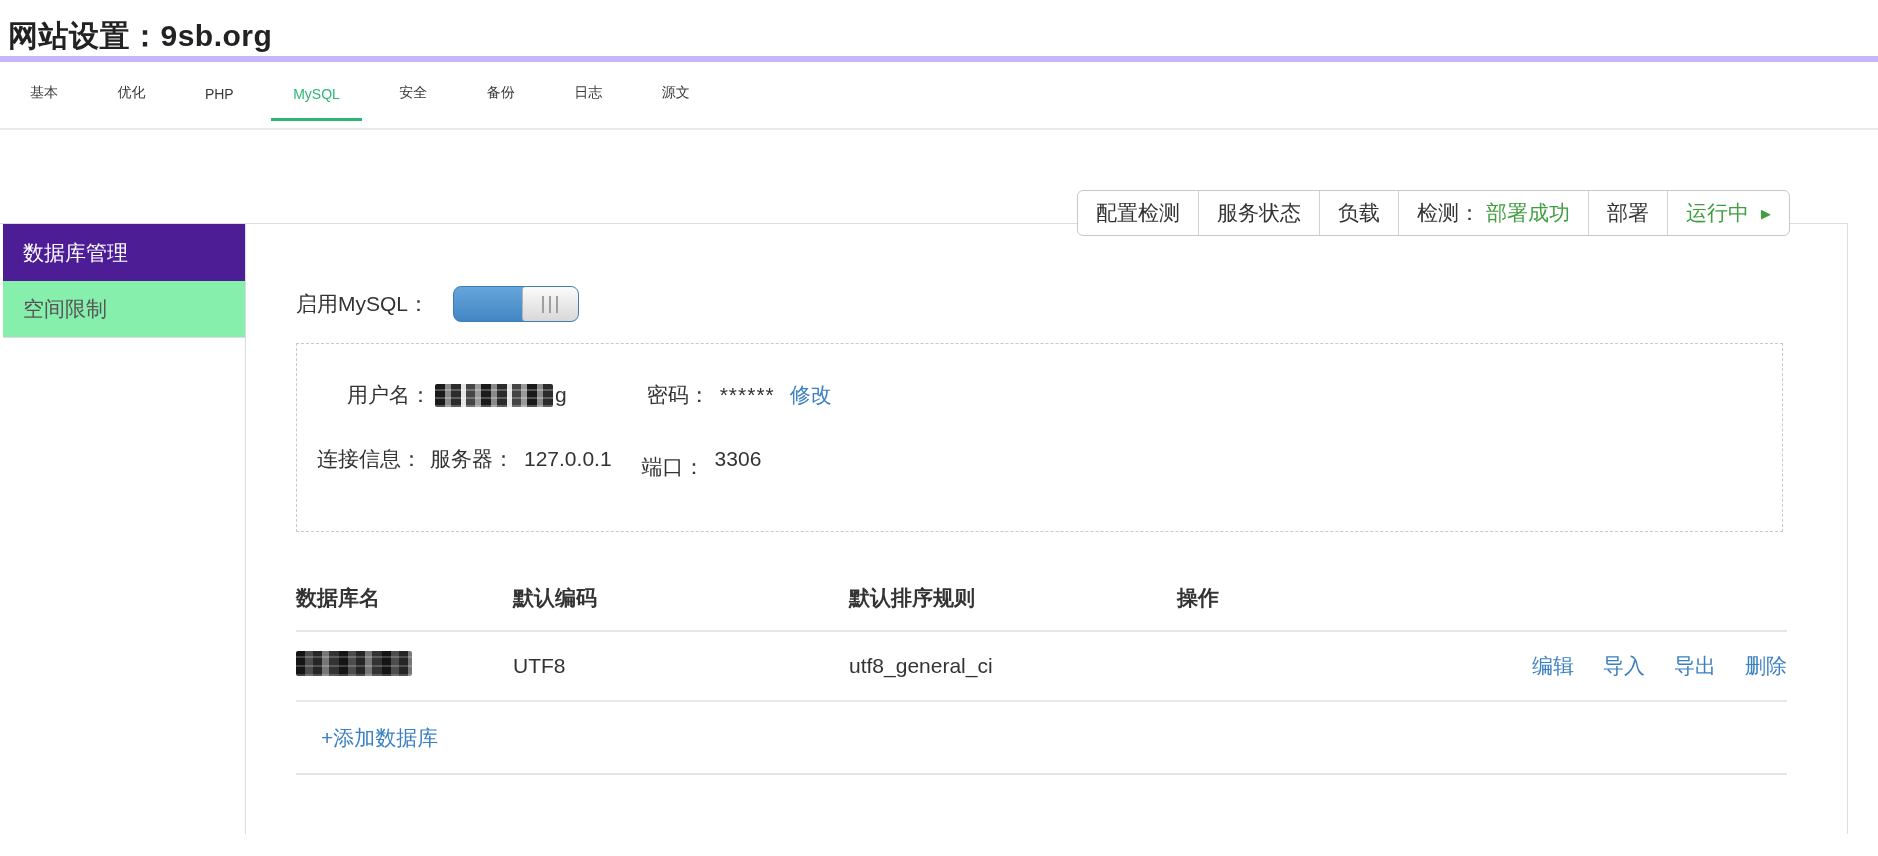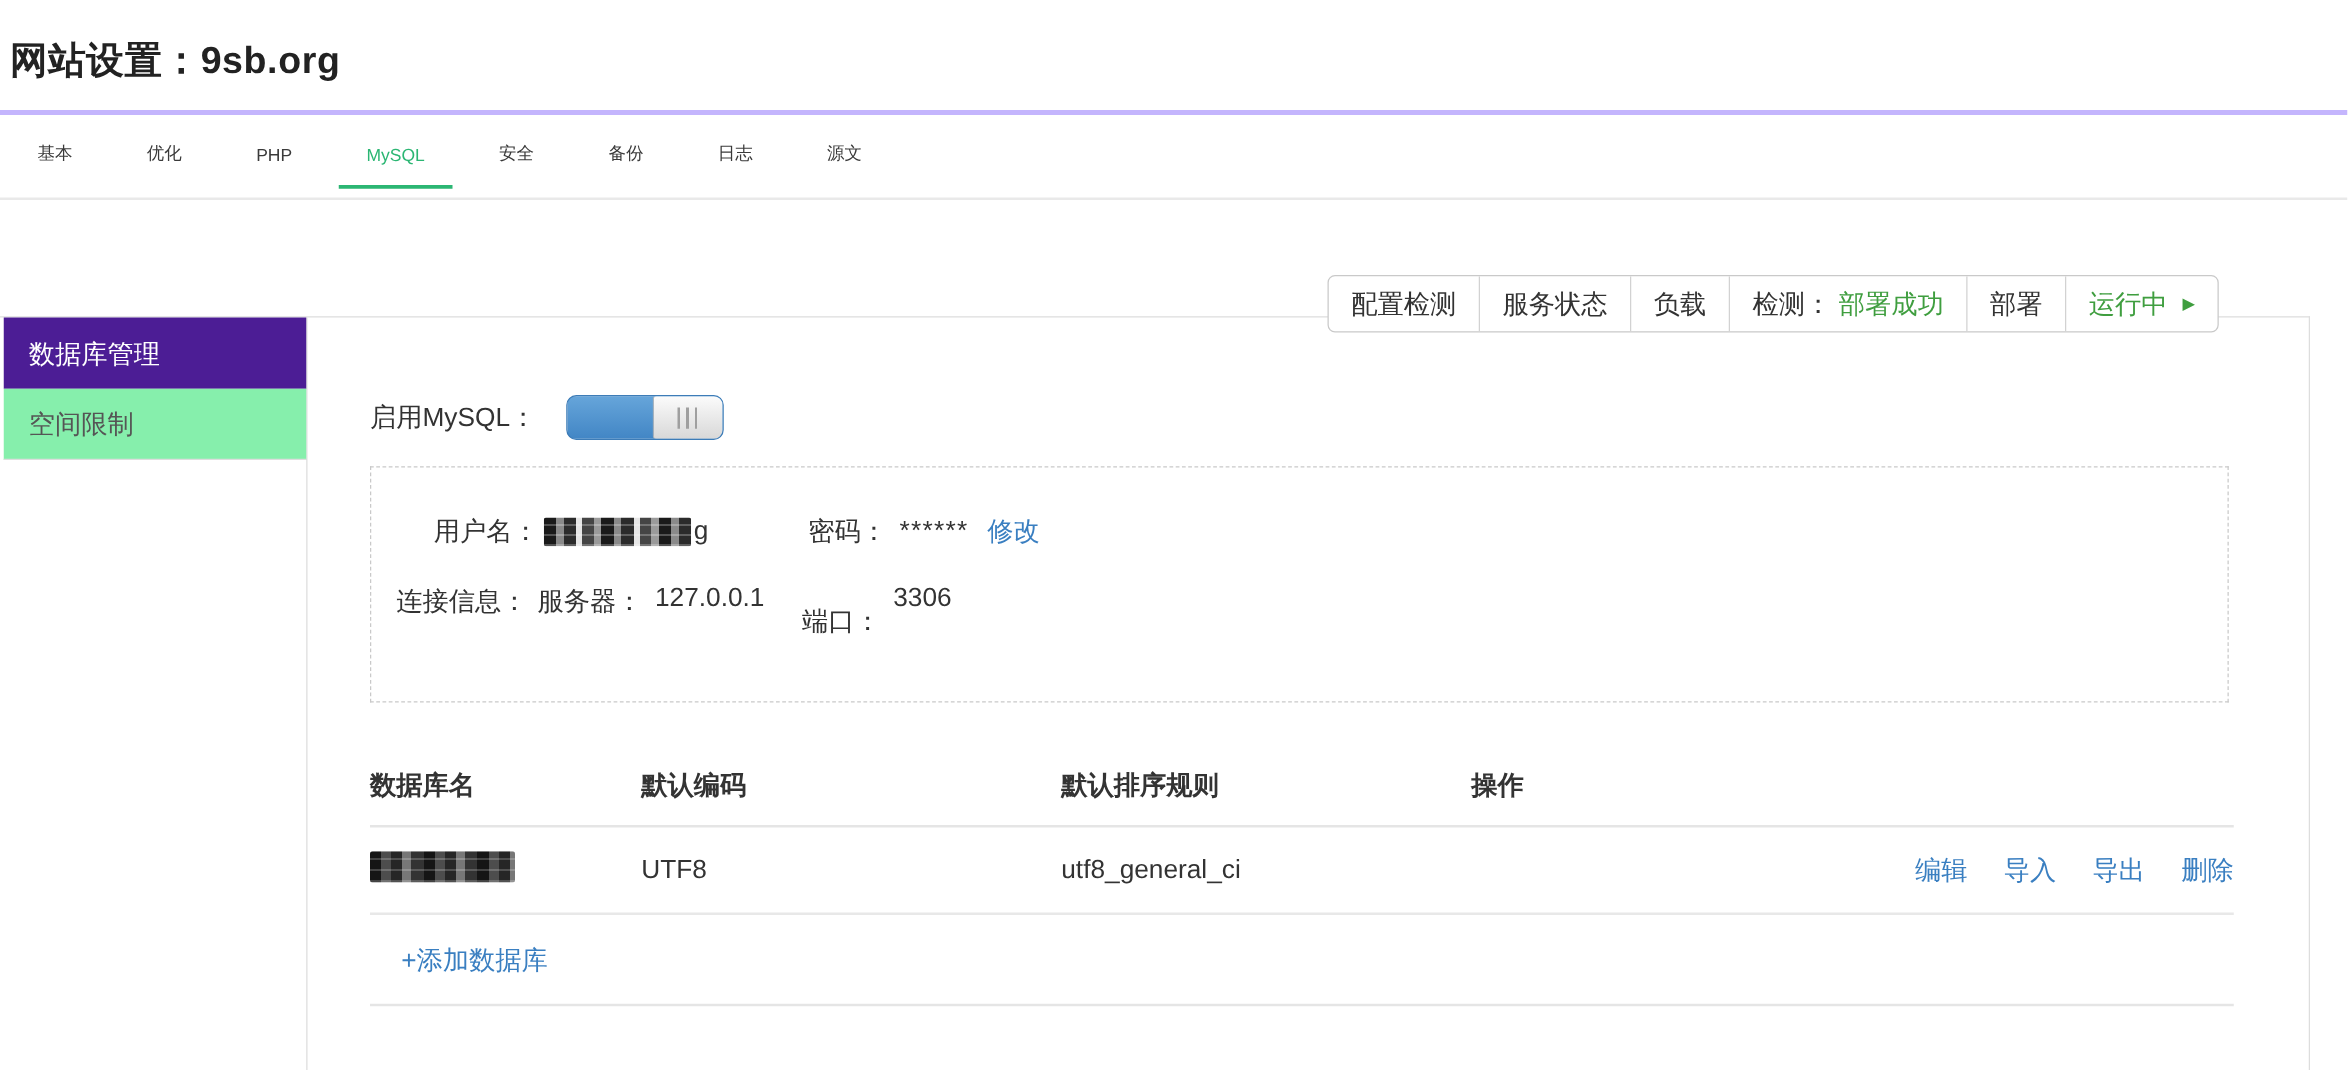--- a/index.html
+++ b/index.html
@@ -1,34 +1,34 @@
 <!DOCTYPE html>
 <html><head>
 <meta charset="utf-8">
 <style>
   * { margin:0; padding:0; box-sizing:border-box; }
   html,body { width:1878px; height:856px; background:#fff; overflow:hidden;
     font-family:"Liberation Sans","DejaVu Sans",sans-serif; color:#333; }
 
   
-  .page-header { padding:28px 0 0 8px; height:92px; border-bottom:4px solid #c4b5fd; }
+  .page-header { padding:16px 0 0 8px; height:62px; border-bottom:6px solid #c4b5fd; }
   .page-header h1 { font-size:30px; font-weight:bold; color:#222; letter-spacing:.5px; }
 
   
   .tabbar { height:68px; border-bottom:2px solid #e9e9e9; padding-left:8px; }
   .tab { display:inline-block; font-size:14px; color:#3a3a3a; padding:22px 22px 17px;
          margin-right:11px; cursor:pointer; vertical-align:bottom; }
   .tab.active { color:#2bb673; border-bottom:3px solid #2bb673; margin-bottom:-2px; padding-bottom:16px; }
 
   
   .content { position:relative; margin-top:93px; margin-right:30px; height:611px;
              border-top:1px solid #ddd; border-right:1px solid #ddd; }
 
   
-  .toolbar { position:absolute; top:-34px; right:72px; display:flex; background:#fff;
+  .toolbar { position:absolute; top:-34px; right:57px; display:flex; background:#fff;
              border:1px solid #c9c9c9; border-radius:6px; z-index:2; overflow:hidden; }
   .tb-item { font-size:21px; color:#333; padding:8px 18px; border-right:1px solid #d2d2d2;
              white-space:nowrap; cursor:pointer; display:flex; align-items:center; gap:6px; }
   .tb-item:last-child { border-right:none; }
   .green { color:#3f9e3f; }
   .tb-arrow { font-size:13px; color:#3f9e3f; margin-left:6px; }
 
   
   .layout { display:flex; height:100%; }
   .sidebar { width:243px; margin-left:3px; flex-shrink:0; border-right:1px solid #ddd; }
@@ -46,21 +46,21 @@
   .toggle-handle { position:absolute; top:0; right:0; width:56px; height:34px;
             background:linear-gradient(#fbfbfb,#d8d8d8); border-left:1px solid #b5b5b5;
             border-radius:3px 7px 7px 3px; display:flex; align-items:center; justify-content:center; }
   .grip { width:17px; height:17px;
           background:repeating-linear-gradient(90deg,#9f9f9f 0 2px,transparent 2px 7px); }
 
   
   .info-box { width:1487px; height:189px; margin-top:21px; border:1px dashed #c9c9c9;
               padding:37px 0 0 20px; font-size:21px; color:#333; }
   .info-line1 { padding-left:30px; display:flex; align-items:center; }
-  .info-line2 { margin-top:28px; display:flex; }
+  .info-line2 { margin-top:28px; display:flex; align-items:center; }
   .mosaic-user { display:inline-block; width:118px; height:23px; margin:0 2px 0 4px; border-radius:2px;
       background-image:
         repeating-linear-gradient(0deg, rgba(255,255,255,.25) 0 2px, transparent 2px 8px),
         repeating-linear-gradient(90deg,#1a1a1a 0 10px,#8a8a8a 10px 16px,#2b2b2b 16px 26px,#e6e6e6 26px 31px,#454545 31px 40px,#9a9a9a 40px 46px); }
   .mosaic-db { display:inline-block; width:116px; height:25px; border-radius:2px;
       background-image:
         repeating-linear-gradient(0deg, rgba(255,255,255,.2) 0 2px, transparent 2px 9px),
         repeating-linear-gradient(90deg,#151515 0 9px,#4d4d4d 9px 17px,#262626 17px 26px,#777 26px 33px,#333 33px 43px); }
   .link { color:#3a7fc1; cursor:pointer; text-decoration:none; }
   .pw-group { margin-left:80px; }

